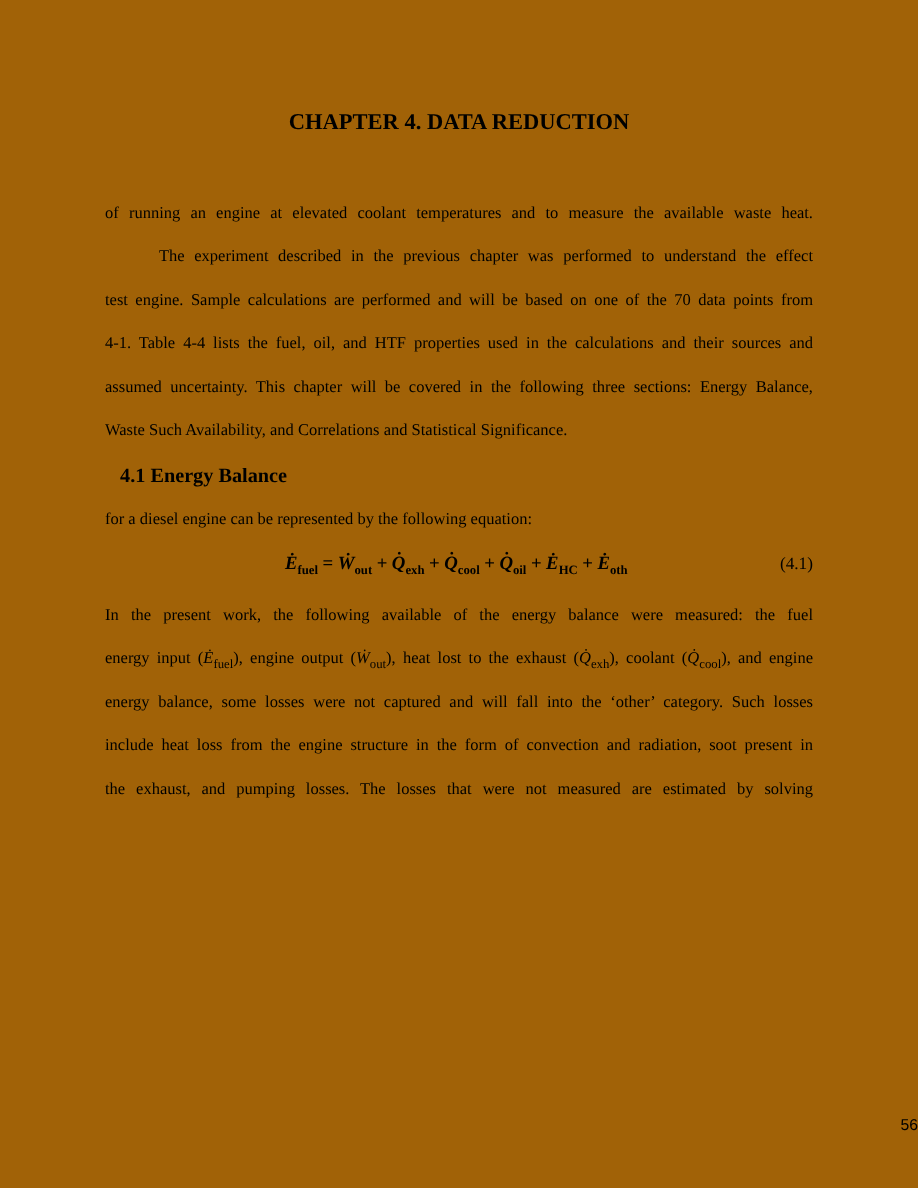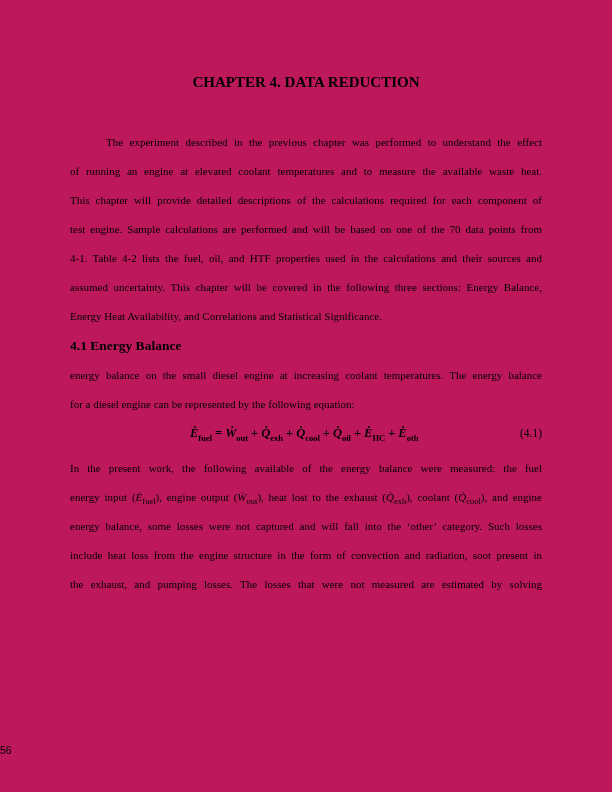--- a/index.html
+++ b/index.html
@@ -1,20 +1,20 @@
 <!DOCTYPE html>
 <html><head>
 <meta charset="utf-8">
 <style>
   html, body { margin: 0; padding: 0; background: #ffffff; }
   .page {
     position: relative;
     width: 612px;
     height: 792px;
-    background: #be185d;
+    background: #a16207;
     color: #000000;
     font-family: "Liberation Serif", serif;
     font-size: 11px;
     overflow: hidden;
   }
   .content { padding: 0 70px; }
   .title {
     margin: 73px 0 0 0;
     font-size: 15px;
     font-weight: bold;
@@ -25,21 +25,21 @@
   .p1 { margin-top: 36px; }
   .line {
     height: 29px;
     line-height: 29px;
     white-space: nowrap;
     overflow: visible;
   }
   .j { text-align: justify; text-align-last: justify; white-space: normal; }
   .indent { text-indent: 36px; }
   .heading {
-    margin: 4px 0 0 0;
+    margin: 4px 0 0 10px;
     height: 22px;
     line-height: 22px;
     font-size: 13.5px;
     font-weight: bold;
   }
   .p2 { margin-top: 4px; }
   .equation-row {
     height: 29px;
     line-height: 29px;
     display: flex;
@@ -64,48 +64,46 @@
     font-weight: normal;
     font-style: normal;
     text-align: center;
   }
   .p3 { margin-top: 6px; }
   .rich .mtok { font-size: 11px; margin-top: 40px; }
   .footer {
     position: absolute;
     left: 0; right: 0;
     bottom: 35px;
-    text-align: left;
+    text-align: right;
     font-family: "Liberation Sans", sans-serif;
     font-size: 10.5px;
     line-height: 13px;
   }
 </style>
 </head>
 <body>
 
 <div class="page">
   <div class="content">
 
     <h1 class="title">CHAPTER 4. DATA REDUCTION</h1>
 
     <div class="para p1">
+      <div class="line j">of running an engine at elevated coolant temperatures and to measure the available waste heat.</div>
       <div class="line j indent">The experiment described in the previous chapter was performed to understand the effect</div>
-      <div class="line j">of running an engine at elevated coolant temperatures and to measure the available waste heat.</div>
-      <div class="line j">This chapter will provide detailed descriptions of the calculations required for each component of</div>
       <div class="line j">test engine. Sample calculations are performed and will be based on one of the 70 data points from</div>
-      <div class="line j">4-1. Table 4-2 lists the fuel, oil, and HTF properties used in the calculations and their sources and</div>
+      <div class="line j">4-1. Table 4-4 lists the fuel, oil, and HTF properties used in the calculations and their sources and</div>
       <div class="line j">assumed uncertainty. This chapter will be covered in the following three sections: Energy Balance,</div>
-      <div class="line">Energy Heat Availability, and Correlations and Statistical Significance.</div>
+      <div class="line">Waste Such Availability, and Correlations and Statistical Significance.</div>
     </div>
 
     <h2 class="heading">4.1 Energy Balance</h2>
 
     <div class="para p2">
-      <div class="line j">energy balance on the small diesel engine at increasing coolant temperatures. The energy balance</div>
       <div class="line">for a diesel engine can be represented by the following equation:</div>
     </div>
 
     <div class="equation-row">
       <span class="eq-body"><span class="mtok"><span class="base">Ė</span><sub>fuel</sub></span><span class="op">=</span><span class="mtok"><span class="base">Ẇ</span><sub>out</sub></span><span class="op">+</span><span class="mtok"><span class="base">Q̇</span><sub>exh</sub></span><span class="op">+</span><span class="mtok"><span class="base">Q̇</span><sub>cool</sub></span><span class="op">+</span><span class="mtok"><span class="base">Q̇</span><sub>oil</sub></span><span class="op">+</span><span class="mtok"><span class="base">Ė</span><sub>HC</sub></span><span class="op">+</span><span class="mtok"><span class="base">Ė</span><sub>oth</sub></span></span>
       <span class="eq-number">(4.1)</span>
     </div>
 
     <div class="para p3">
       <div class="line j">In the present work, the following available of the energy balance were measured: the fuel</div>

